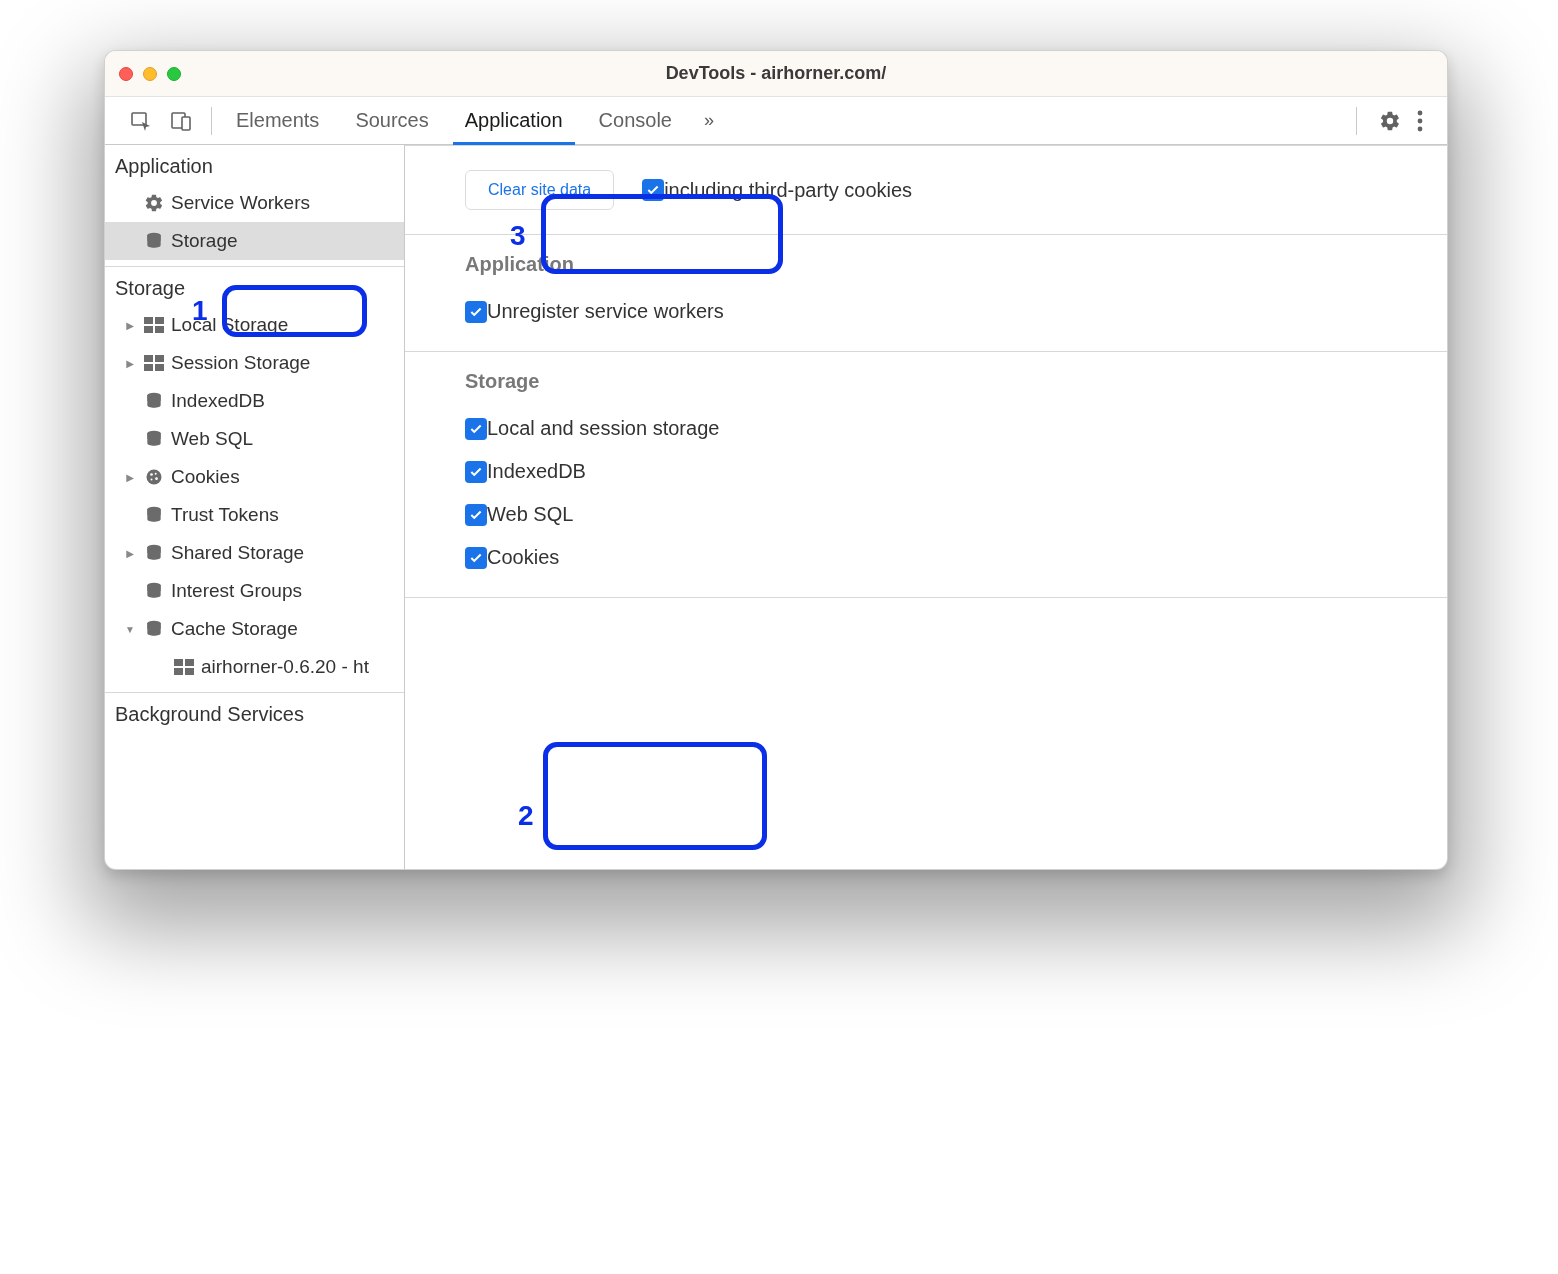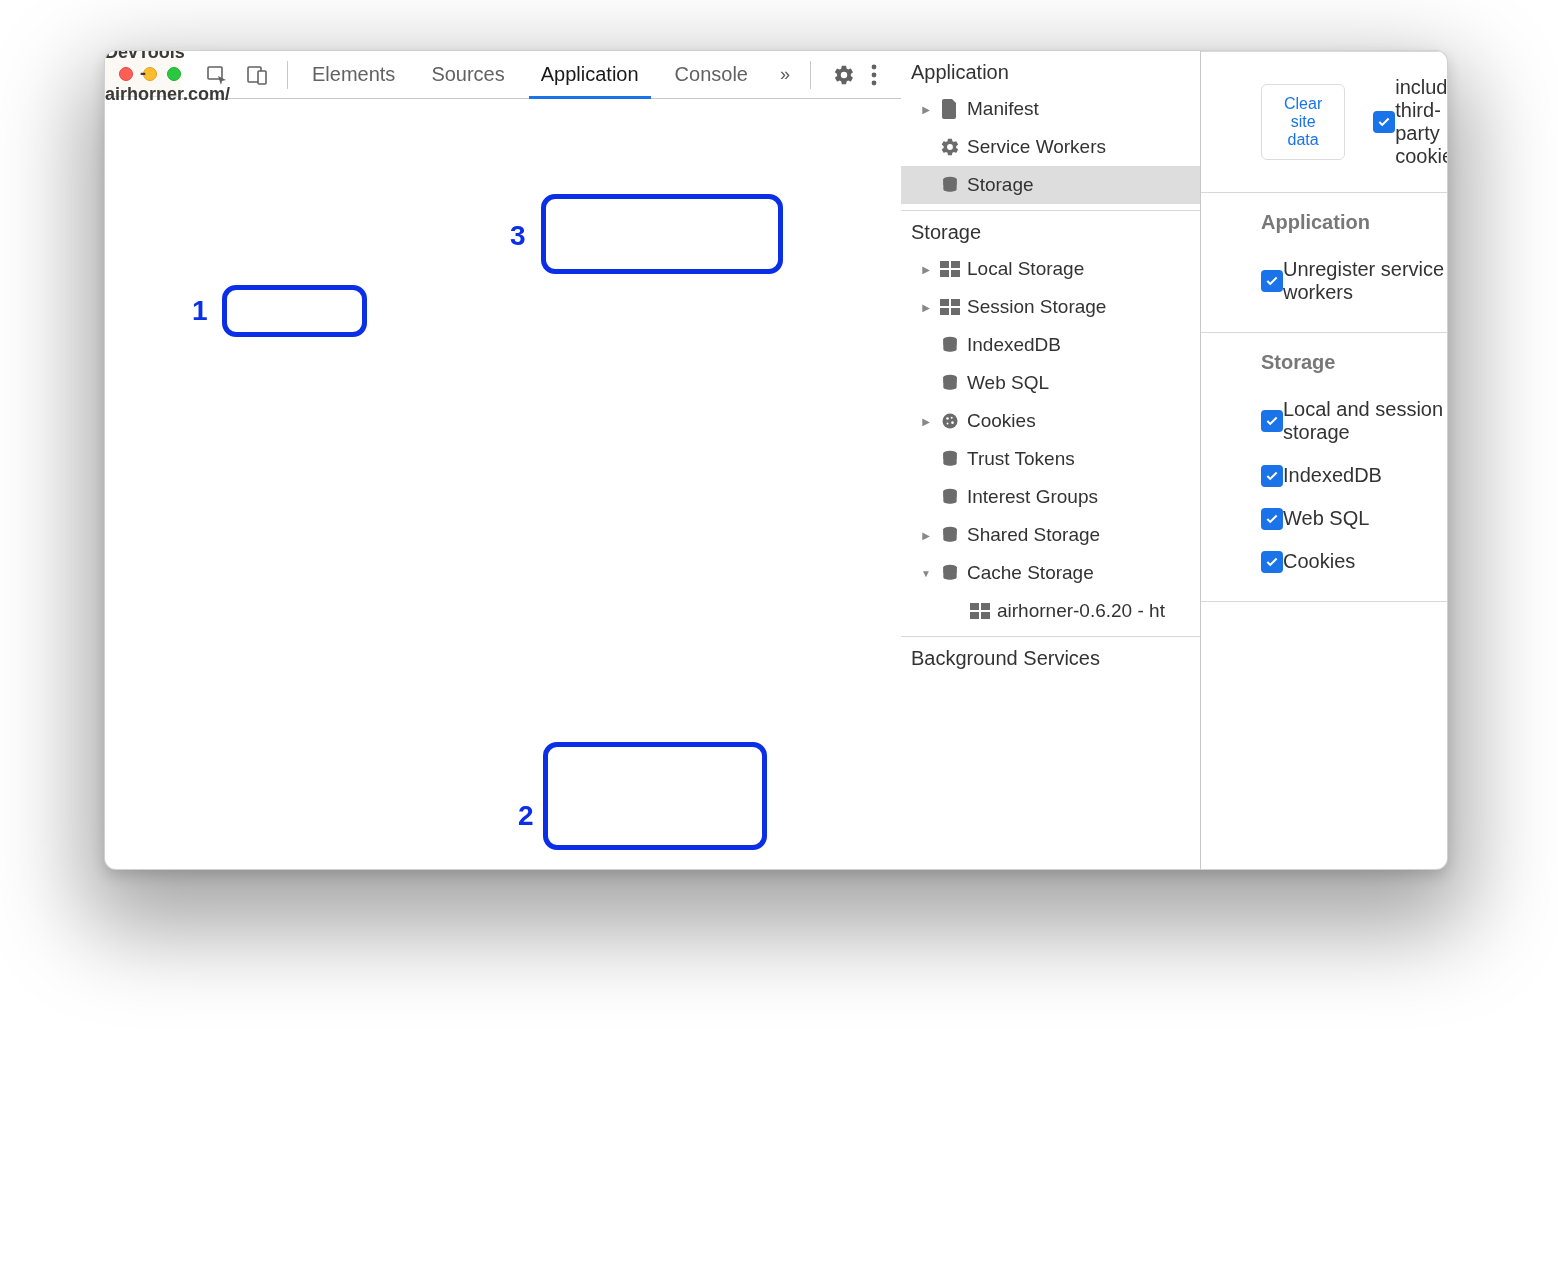--- a/index.html
+++ b/index.html
@@ -20,21 +20,21 @@
     position: absolute;
     left: 104px;
     top: 50px;
     width: 1344px;
     height: 820px;
     background: #ffffff;
     border: 1px solid rgba(0,0,0,0.18);
     border-radius: 12px;
     box-shadow: 0 40px 90px 20px rgba(0,0,0,0.35), 0 6px 14px rgba(0,0,0,0.15);
     display: flex;
-    flex-direction: row;
+    flex-direction: column;
     overflow: hidden;
   }
 
   
   .titlebar {
     height: 46px;
     background: #fcf9f5;
     border-bottom: 1px solid #e2e2e2;
     display: flex;
     align-items: center;
@@ -309,29 +309,20 @@
           </svg>
         </span>
       </div>
     </div>
 
     <div class="body">
 
       <div class="sidebar" id="sidebar">
           <div class="side-heading"><span>Application</span></div>
           <div class="tree-row indent-1">
-            <span class="arrow closed"></span>
-            <span class="icon">
-              <svg width="18" height="20" viewBox="0 0 18 20" fill="#6b6b6b">
-                <path d="M3 0h8l4 4v14a2 2 0 0 1-2 2H3a2 2 0 0 1-2-2V2a2 2 0 0 1 2-2Z"></path>
-              </svg>
-            </span>
-            <span class="label">Manifest</span>
-          </div>
-          <div class="tree-row indent-1">
             <span class="arrow none"></span>
             <span class="icon">
               <svg width="20" height="20" viewBox="0 0 24 24" fill="#6b6b6b">
                 <path d="M19.4 13a7.5 7.5 0 0 0 .06-1 7.5 7.5 0 0 0-.06-1l2.11-1.65a.5.5 0 0 0 .12-.64l-2-3.46a.5.5 0 0 0-.6-.22l-2.49 1a7.3 7.3 0 0 0-1.73-1l-.38-2.65A.5.5 0 0 0 13.93 2h-4a.5.5 0 0 0-.5.42L9 5.07a7.3 7.3 0 0 0-1.73 1l-2.49-1a.5.5 0 0 0-.6.22l-2 3.46a.5.5 0 0 0 .12.64L4.46 11a7.5 7.5 0 0 0 0 2l-2.11 1.65a.5.5 0 0 0-.12.64l2 3.46a.5.5 0 0 0 .6.22l2.49-1a7.3 7.3 0 0 0 1.73 1l.38 2.65a.5.5 0 0 0 .5.42h4a.5.5 0 0 0 .5-.42l.38-2.65a7.3 7.3 0 0 0 1.73-1l2.49 1a.5.5 0 0 0 .6-.22l2-3.46a.5.5 0 0 0-.12-.64ZM12 15.5A3.5 3.5 0 1 1 15.5 12 3.5 3.5 0 0 1 12 15.5Z"></path>
               </svg>
             </span>
             <span class="label">Service Workers</span>
           </div>
           <div class="tree-row indent-1 selected">
             <span class="arrow none"></span>
@@ -414,42 +405,42 @@
               <svg width="20" height="20" viewBox="0 0 24 24" fill="#6b6b6b">
                 <ellipse cx="12" cy="5" rx="8" ry="3"></ellipse>
                 <path d="M4 5v6c0 1.66 3.58 3 8 3s8-1.34 8-3V5"></path>
                 <path d="M4 11v6c0 1.66 3.58 3 8 3s8-1.34 8-3v-6" fill="none" stroke="#6b6b6b" stroke-width="0"></path>
                 <path d="M4 5v12c0 1.66 3.58 3 8 3s8-1.34 8-3V5c0 1.66-3.58 3-8 3S4 6.66 4 5Zm0 6c0 1.66 3.58 3 8 3s8-1.34 8-3"></path>
               </svg>
             </span>
             <span class="label">Trust Tokens</span>
           </div>
           <div class="tree-row indent-1">
+            <span class="arrow closed"></span>
+            <span class="icon">
+              <svg width="20" height="20" viewBox="0 0 24 24" fill="#6b6b6b">
+                <ellipse cx="12" cy="5" rx="8" ry="3"></ellipse>
+                <path d="M4 5v6c0 1.66 3.58 3 8 3s8-1.34 8-3V5"></path>
+                <path d="M4 11v6c0 1.66 3.58 3 8 3s8-1.34 8-3v-6" fill="none" stroke="#6b6b6b" stroke-width="0"></path>
+                <path d="M4 5v12c0 1.66 3.58 3 8 3s8-1.34 8-3V5c0 1.66-3.58 3-8 3S4 6.66 4 5Zm0 6c0 1.66 3.58 3 8 3s8-1.34 8-3"></path>
+              </svg>
+            </span>
+            <span class="label">Shared Storage</span>
+          </div>
+          <div class="tree-row indent-1">
             <span class="arrow none"></span>
             <span class="icon">
               <svg width="20" height="20" viewBox="0 0 24 24" fill="#6b6b6b">
                 <ellipse cx="12" cy="5" rx="8" ry="3"></ellipse>
                 <path d="M4 5v6c0 1.66 3.58 3 8 3s8-1.34 8-3V5"></path>
                 <path d="M4 11v6c0 1.66 3.58 3 8 3s8-1.34 8-3v-6" fill="none" stroke="#6b6b6b" stroke-width="0"></path>
                 <path d="M4 5v12c0 1.66 3.58 3 8 3s8-1.34 8-3V5c0 1.66-3.58 3-8 3S4 6.66 4 5Zm0 6c0 1.66 3.58 3 8 3s8-1.34 8-3"></path>
               </svg>
             </span>
             <span class="label">Interest Groups</span>
-          </div>
-          <div class="tree-row indent-1">
-            <span class="arrow closed"></span>
-            <span class="icon">
-              <svg width="20" height="20" viewBox="0 0 24 24" fill="#6b6b6b">
-                <ellipse cx="12" cy="5" rx="8" ry="3"></ellipse>
-                <path d="M4 5v6c0 1.66 3.58 3 8 3s8-1.34 8-3V5"></path>
-                <path d="M4 11v6c0 1.66 3.58 3 8 3s8-1.34 8-3v-6" fill="none" stroke="#6b6b6b" stroke-width="0"></path>
-                <path d="M4 5v12c0 1.66 3.58 3 8 3s8-1.34 8-3V5c0 1.66-3.58 3-8 3S4 6.66 4 5Zm0 6c0 1.66 3.58 3 8 3s8-1.34 8-3"></path>
-              </svg>
-            </span>
-            <span class="label">Shared Storage</span>
           </div>
           <div class="tree-row indent-1">
             <span class="arrow open"></span>
             <span class="icon">
               <svg width="20" height="20" viewBox="0 0 24 24" fill="#6b6b6b">
                 <ellipse cx="12" cy="5" rx="8" ry="3"></ellipse>
                 <path d="M4 5v6c0 1.66 3.58 3 8 3s8-1.34 8-3V5"></path>
                 <path d="M4 11v6c0 1.66 3.58 3 8 3s8-1.34 8-3v-6" fill="none" stroke="#6b6b6b" stroke-width="0"></path>
                 <path d="M4 5v12c0 1.66 3.58 3 8 3s8-1.34 8-3V5c0 1.66-3.58 3-8 3S4 6.66 4 5Zm0 6c0 1.66 3.58 3 8 3s8-1.34 8-3"></path>
               </svg>

